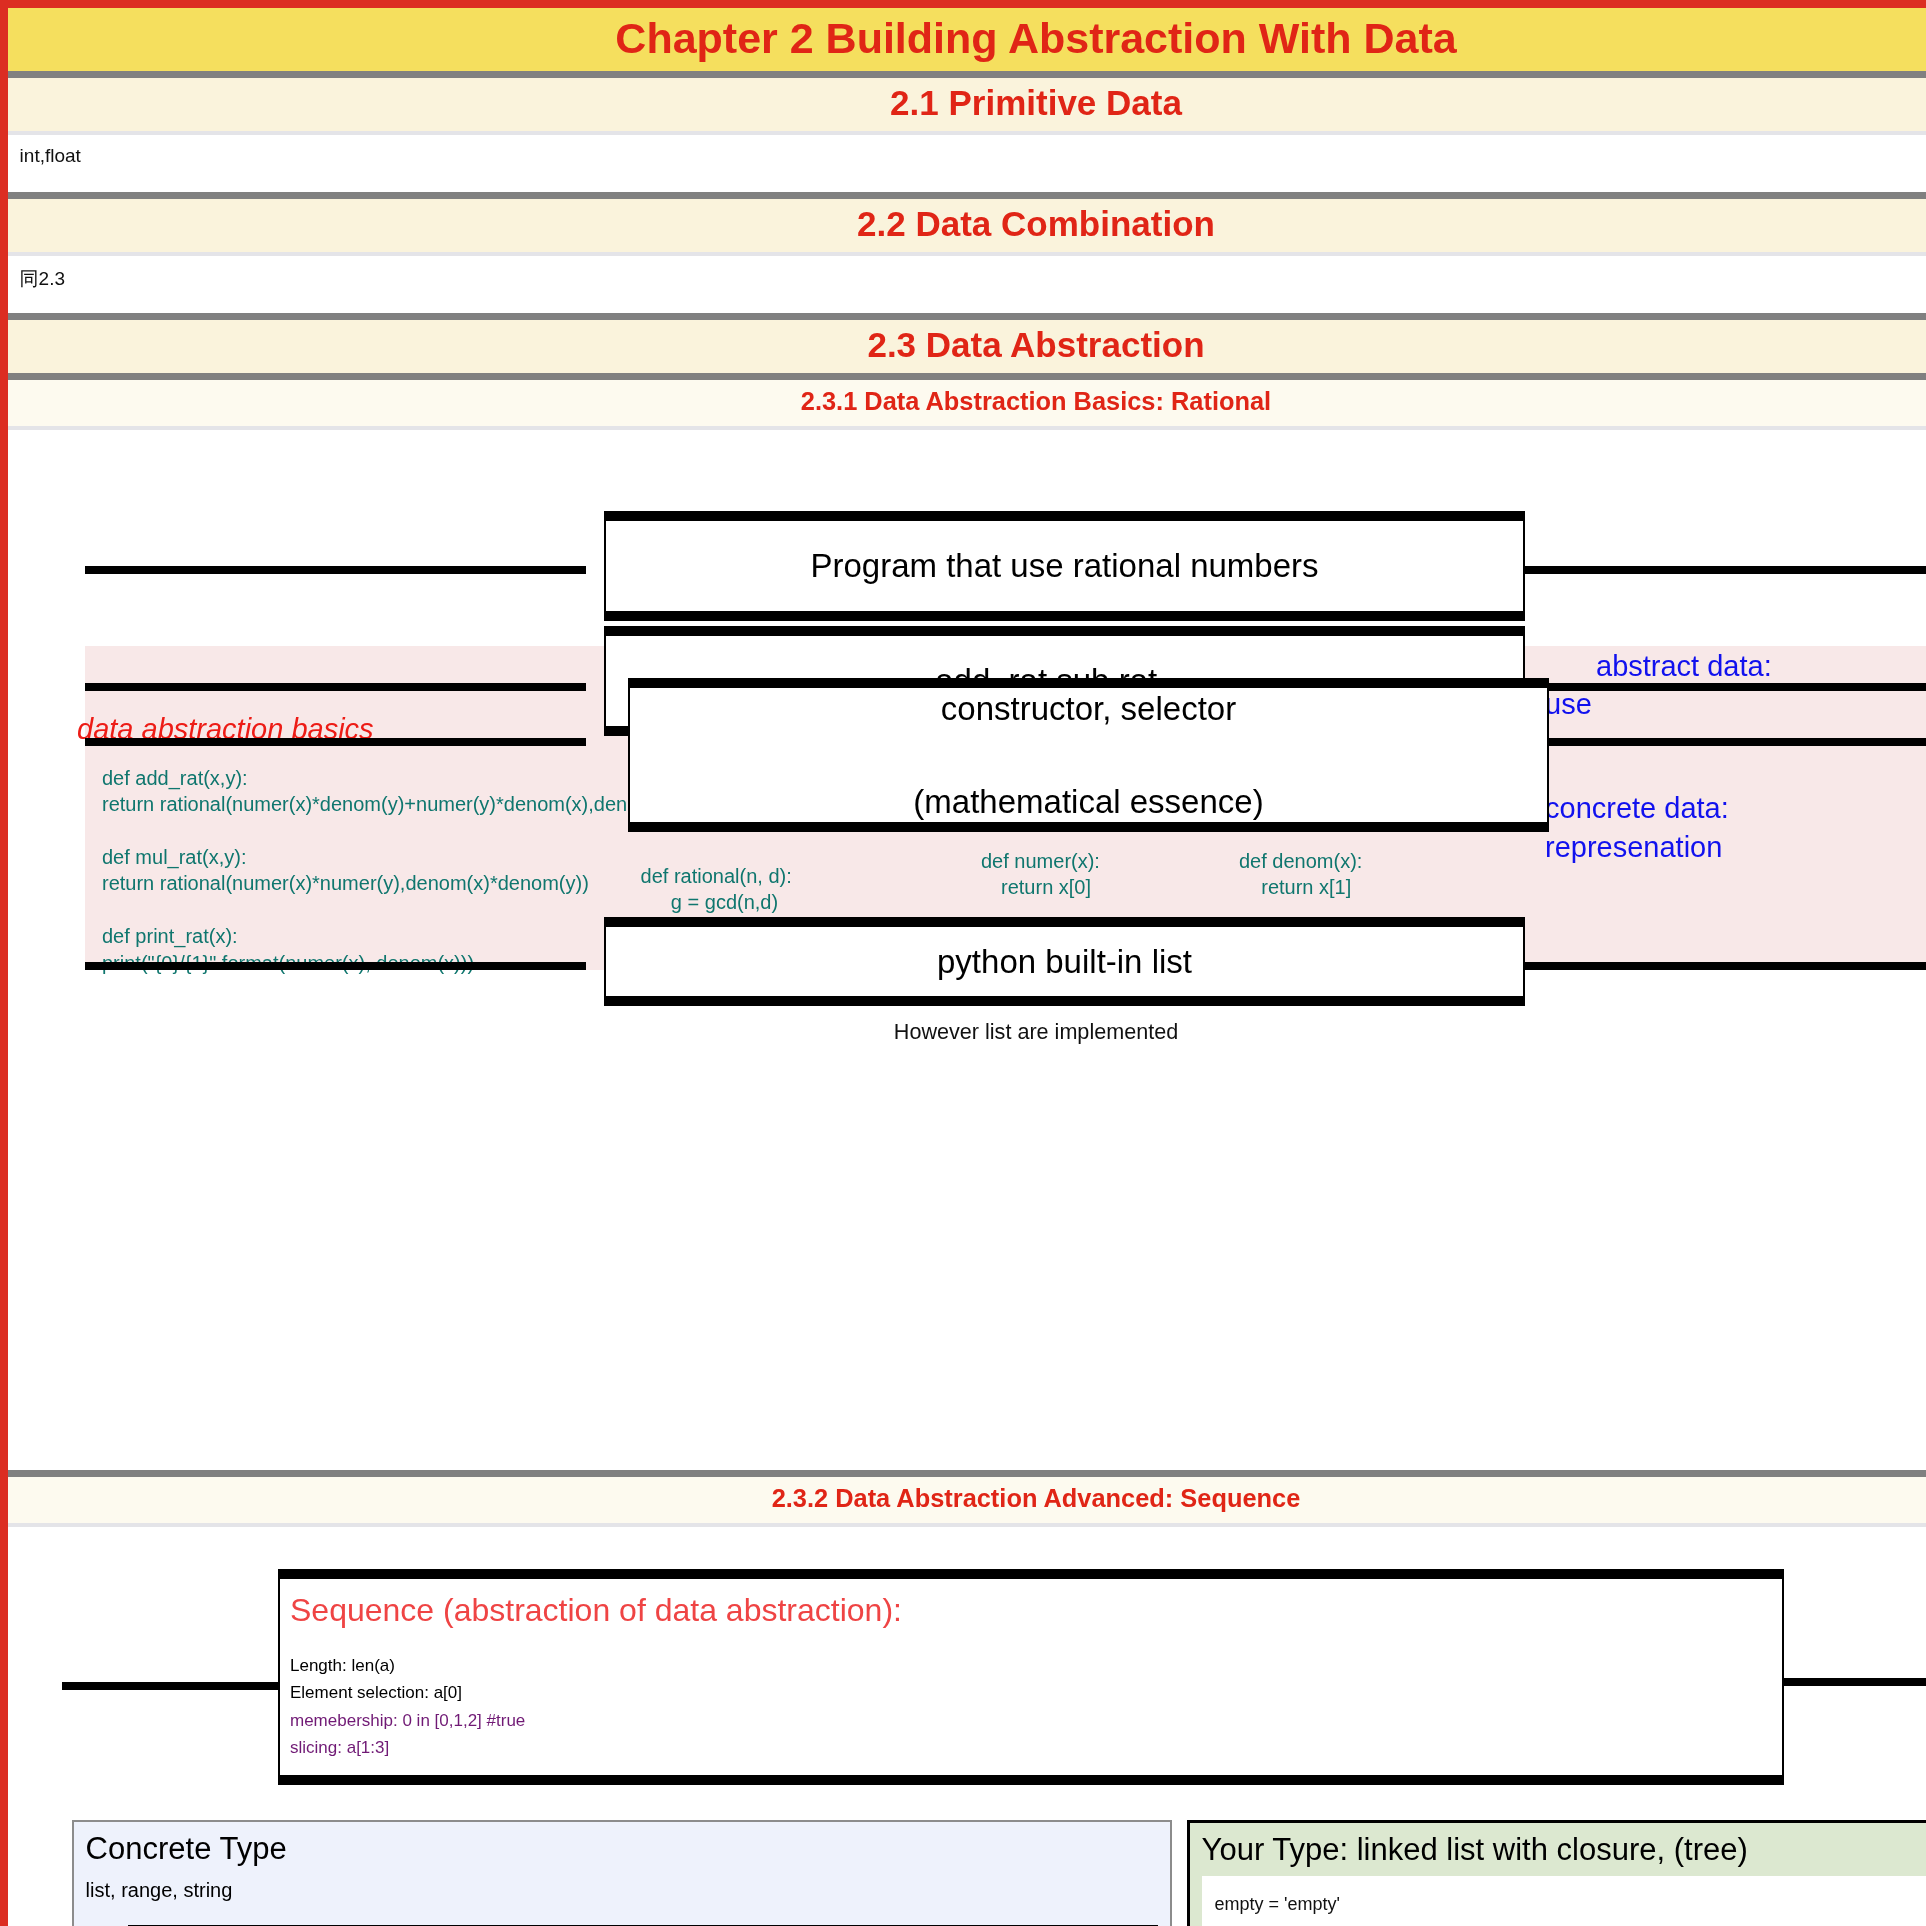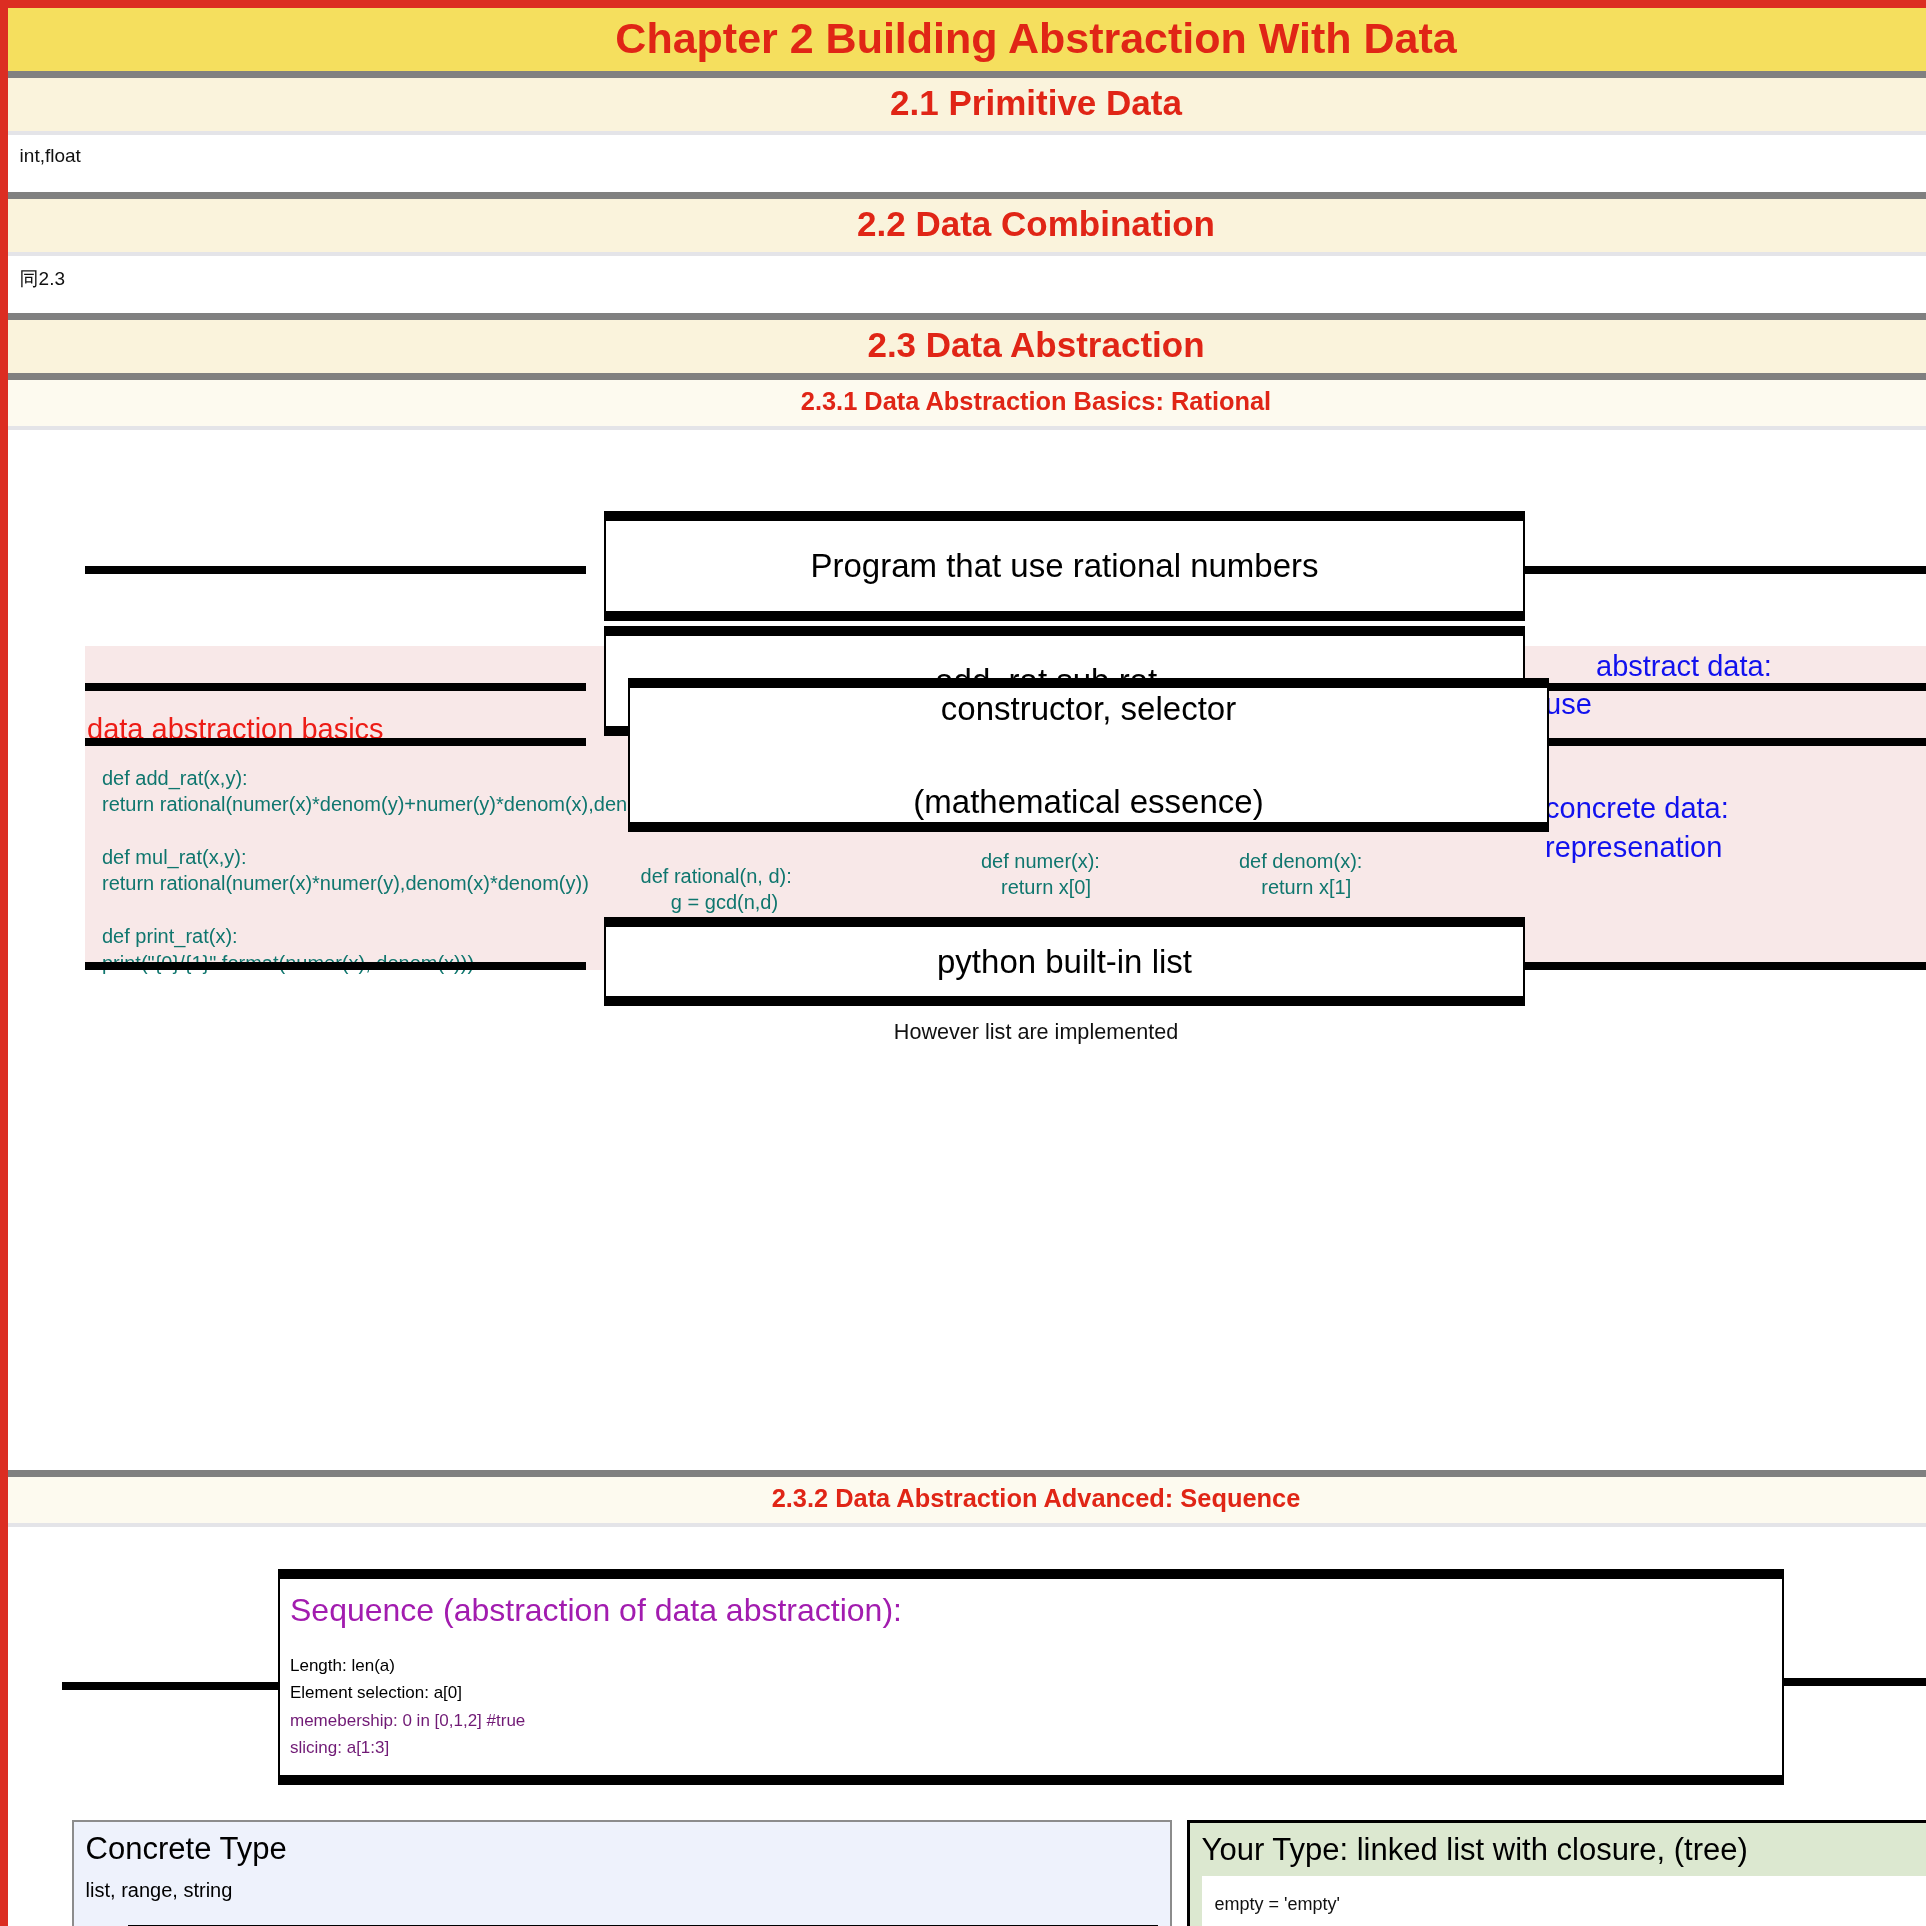--- a/index.html
+++ b/index.html
@@ -118,21 +118,21 @@
   
   .seqbox{
     position:absolute;
     background:#ffffff;
     border:2.7px solid #000;
     border-top-width:10px;
     border-bottom-width:10px;
     box-sizing:border-box;
     padding:13px 0 0 10px;
   }
-  .seqbox .ttl{ font-size:32px; color:#a21caf; }
+  .seqbox .ttl{ font-size:32px; color:#ef4444; }
   .seqbox .sub{ margin-top:23px; font-size:17px; line-height:1.62; }
   .seqbox .sub .dim{ color:#701a75; }
 
   .panel-blue{
     position:absolute;
     background:#EEF2FC;
     border:2.7px solid #8C8C8C;
     box-sizing:border-box;
     padding:10px 11.6px 11.6px 11.6px;
   }
@@ -203,21 +203,21 @@
 
     <div class="code" style="left:94px;top:335px;">def add_rat(x,y):
 return rational(numer(x)*denom(y)+numer(y)*denom(x),denom(x)*denom(y))
 
 def mul_rat(x,y):
 return rational(numer(x)*numer(y),denom(x)*denom(y))
 
 def print_rat(x):
 print("{0}/{1}".format(numer(x), denom(x)))</div>
 
-    <div class="tag-red" style="left:79px;top:283px;">data abstraction basics</div>
+    <div class="tag-red" style="left:69px;top:283px;font-style:italic;">data abstraction basics</div>
     <div class="tag-blue" style="left:1588px;top:218px;">abstract data:</div>
     <div class="tag-blue" style="left:1537px;top:256px;">use</div>
     <div class="tag-blue" style="left:1537px;top:360px;">concrete data:</div>
     <div class="tag-blue" style="left:1537px;top:399px;">represenation</div>
 
     <div class="hline" style="left:77px;width:501px;top:308px;"></div>
     <div class="hline" style="left:1495px;width:497px;top:308px;"></div>
     <div class="dbox" style="left:602px;top:248px;width:921px;height:154px;justify-content:space-between;">
       <div class="l">constructor, selector</div>
       <div class="l">(mathematical essence)</div>

